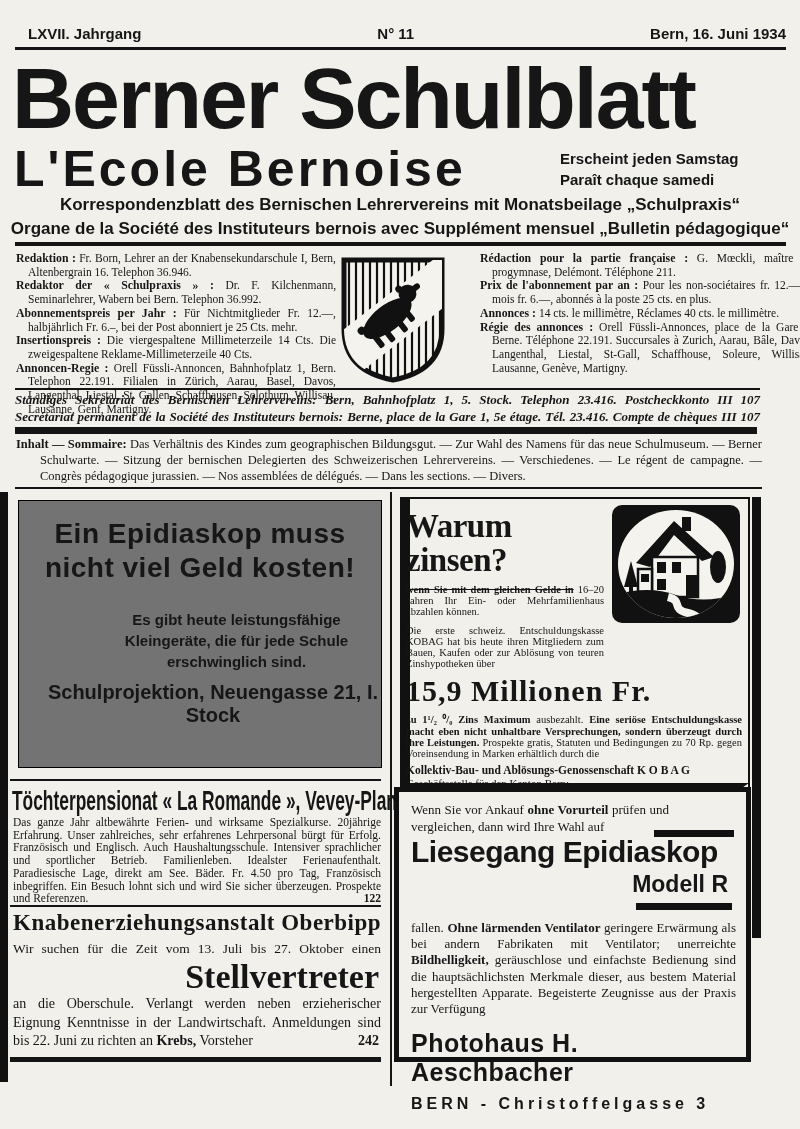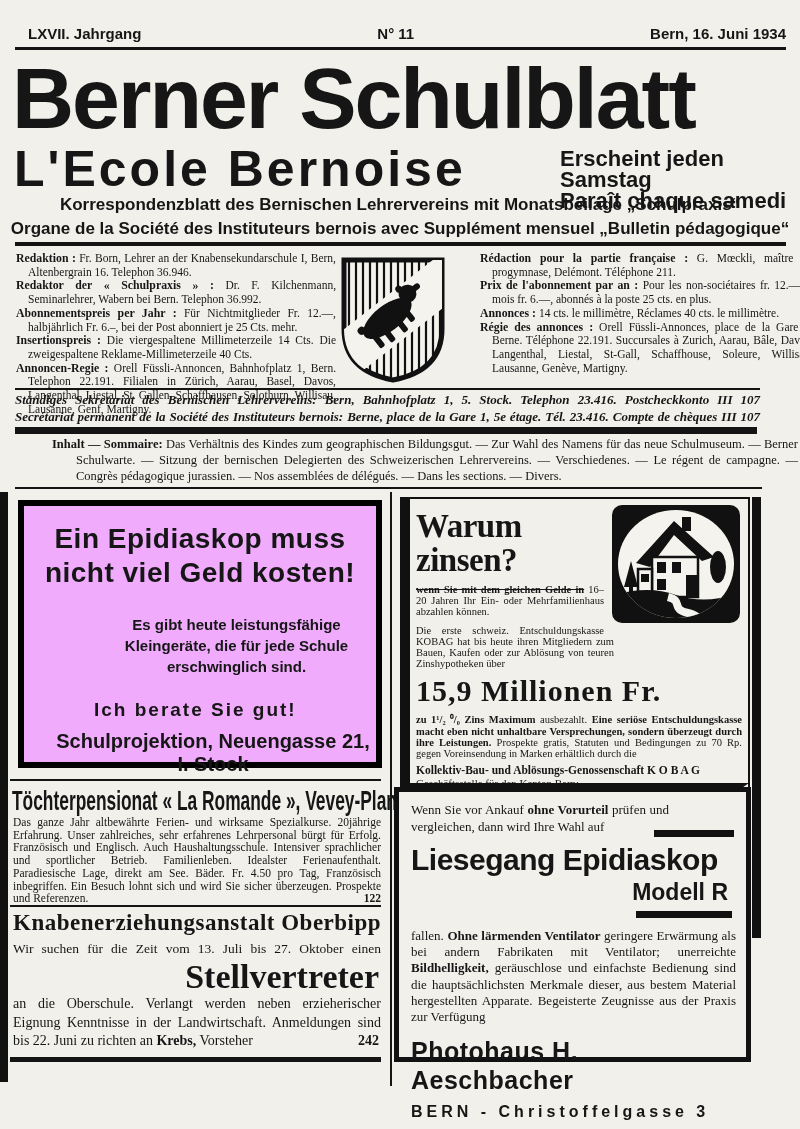--- a/index.html
+++ b/index.html
@@ -18,64 +18,64 @@
 
   
   #title { position:absolute; left:12px; top:54px; width:780px;
            font-family:"Liberation Sans", sans-serif; font-weight:900;
            font-size:86px; line-height:1.04; letter-spacing:-2px; white-space:nowrap; }
   #subtitle { position:absolute; left:14px; top:140px;
               font-family:"Liberation Sans", sans-serif; font-weight:900;
               font-size:50px; letter-spacing:3px; white-space:nowrap; }
   #schedule { position:absolute; left:560px; top:148px;
               font-family:"Liberation Sans", sans-serif; font-weight:bold;
-              font-size:22px; line-height:21px; }
+              font-size:15px; line-height:21px; }
   #orglines { position:absolute; left:10px; width:780px; top:193px; text-align:center;
               font-family:"Liberation Sans", sans-serif; font-weight:bold;
               font-size:17px; line-height:24px; }
 
   
   .mast-col { position:absolute; top:252px; font-size:11.5px; line-height:13.7px;
               text-align:justify; }
   .mast-item { text-indent:-12px; padding-left:12px; }
   .mast-item b { font-size:11.8px; }
   #mast-left  { left:16px;  width:320px; }
   #mast-right { left:455px; width:333px;margin-left:25px; }
   #bear { position:absolute; left:337px; top:253px; }
 
   #sekretariat { position:absolute; left:15px; width:745px; top:392px;
                  font-weight:bold; font-size:13px; line-height:16.5px;font-style:italic; }
   #sekretariat div { text-align:justify; text-align-last:justify; }
 
   #contents { position:absolute; left:16px; width:746px; top:437px;
               font-size:12.5px; line-height:15.8px; text-align:justify;
-              text-indent:-24px; padding-left:24px;margin-left:36px; }
+              text-indent:-24px; padding-left:24px; }
 
   
   #left-edge-bar  { position:absolute; left:0; top:492px; width:8px; height:590px; background:#111; }
   #col-divider    { position:absolute; left:390px; top:492px; width:2px; height:594px; background:#161616; }
   #right-edge-bar { position:absolute; left:752px; top:497px; width:9px; height:441px; background:#111; }
 
   
   #hiller { position:absolute; left:18px; top:500px; width:364px; height:268px;
-            border:6px solid #000000; background:#f0abfc; text-align:center;
+            border:1px solid #000000; background:#737373; text-align:center;
             font-family:"Liberation Sans", sans-serif; }
   #hiller .head { margin-top:16px; font-weight:900; font-size:28px; line-height:34px;
                   letter-spacing:0.5px; }
   #hiller .body { margin-top:24px; padding-left:46px; padding-right:18px;
                   font-weight:bold; font-size:15px; line-height:21px;margin-left:45px; }
   #hiller .slogan { margin-top:22px; padding-left:40px; text-align:left; margin-left:30px;
                     font-weight:900; font-size:19px; letter-spacing:2px; }
   #hiller .name { margin-top:28px; font-weight:900; font-size:30px; letter-spacing:0.5px; }
   #hiller .sub  { margin-top:9px; padding-left:26px; font-weight:bold; font-size:20px;text-align:center; }
 
   
   #kobag { position:absolute; left:400px; top:497px; width:350px; height:360px;
            border-top:2px solid #111; border-right:2px solid #111;
-           padding:10px 6px 0 16px; font-size:10.5px; line-height:11.2px; }
+           padding:10px 6px 0 6px; font-size:10.5px; line-height:11.2px; }
   #kobag-leftbar { position:absolute; left:400px; top:497px; width:10px; height:286px; background:#111; }
   #kobag-botbar  { position:absolute; left:400px; top:783px; width:349px; height:17px; background:#111;
                    -webkit-clip-path:polygon(0 0,100% 0,93% 100%,0 100%);
                    clip-path:polygon(0 0,100% 0,93% 100%,0 100%); }
   #kobag .head { font-weight:900; font-size:33px; line-height:34px; letter-spacing:-0.5px; }
   #kobag .emblem { float:right; margin:-4px 2px 6px 8px; }
   #kobag p { text-align:justify; margin-top:7px; }
   #kobag .strike { font-weight:bold; text-decoration:line-through; }
   #kobag .big { clear:left; font-weight:900; font-size:30px; line-height:32px;
                 letter-spacing:1px; margin-top:6px; }
@@ -105,21 +105,21 @@
   #oberbipp-body  { position:absolute; left:13px; top:995px; width:368px;
                     font-size:14px; line-height:18.6px; text-align:justify; padding-right:0; }
   #oberbipp-rule  { left:10px; top:1057px; width:371px; height:5px; }
 
   
   #liesegang { position:absolute; left:394px; top:787px; width:357px; height:275px;
                border:5px solid #111; background:#f1f0eb; padding:10px 10px 0 12px; }
   #liesegang .intro { width:258px; font-size:13px; line-height:16.5px; text-align:justify; }
   #liesegang .bar-top { position:absolute; right:12px; top:38px; width:80px; height:7px; background:#111; }
   #liesegang .head { font-family:"Liberation Sans", sans-serif; font-weight:900;
-                     font-size:30px; letter-spacing:-0.5px; margin-top:8px; white-space:nowrap; }
+                     font-size:30px; letter-spacing:-0.5px; white-space:nowrap; }
   #liesegang .modell { font-family:"Liberation Sans", sans-serif; font-weight:900;
                        font-size:23px; text-align:right; padding-right:8px; margin-top:2px; }
   #liesegang .bar-mid { width:96px; height:7px; background:#111; margin:5px 4px 0 auto; }
   #liesegang .body { margin-top:10px; font-size:13px; line-height:16.2px; text-align:justify; }
   #liesegang .photohaus { font-family:"Liberation Sans", sans-serif; font-weight:900;
                           font-size:25px; margin-top:12px; letter-spacing:0.5px; }
   #liesegang .bernline  { font-family:"Liberation Sans", sans-serif; font-weight:bold;
                           font-size:16px; letter-spacing:4px; margin-top:8px; }
 </style>
 </head>
@@ -216,21 +216,20 @@
   </div>
   <div class="rule" style="left:15px; top:487px; width:747px; height:2px;"></div>
 
   <div id="left-edge-bar"></div>
   <div id="col-divider"></div>
   <div id="right-edge-bar"></div>
 
   <div id="hiller">
     <div class="head">Ein Epidiaskop muss nicht viel Geld kosten!</div>
     <div class="body">Es gibt heute leistungsfähige Kleingeräte, die für jede Schule erschwinglich sind.</div>
-    <div class="slogan">Ich berate Sie gut!</div>
     <div class="sub">Schulprojektion, Neuengasse 21, I. Stock</div>
   </div>
 
   <div id="kobag-leftbar"></div>
   <div id="kobag">
     <div class="emblem">
       <svg width="128" height="118" viewBox="0 0 128 118">
         <rect x="0" y="0" width="128" height="118" rx="10" fill="#111"></rect>
         <ellipse cx="64" cy="59" rx="58" ry="54" fill="#f4f3ee"></ellipse>
         <defs>

